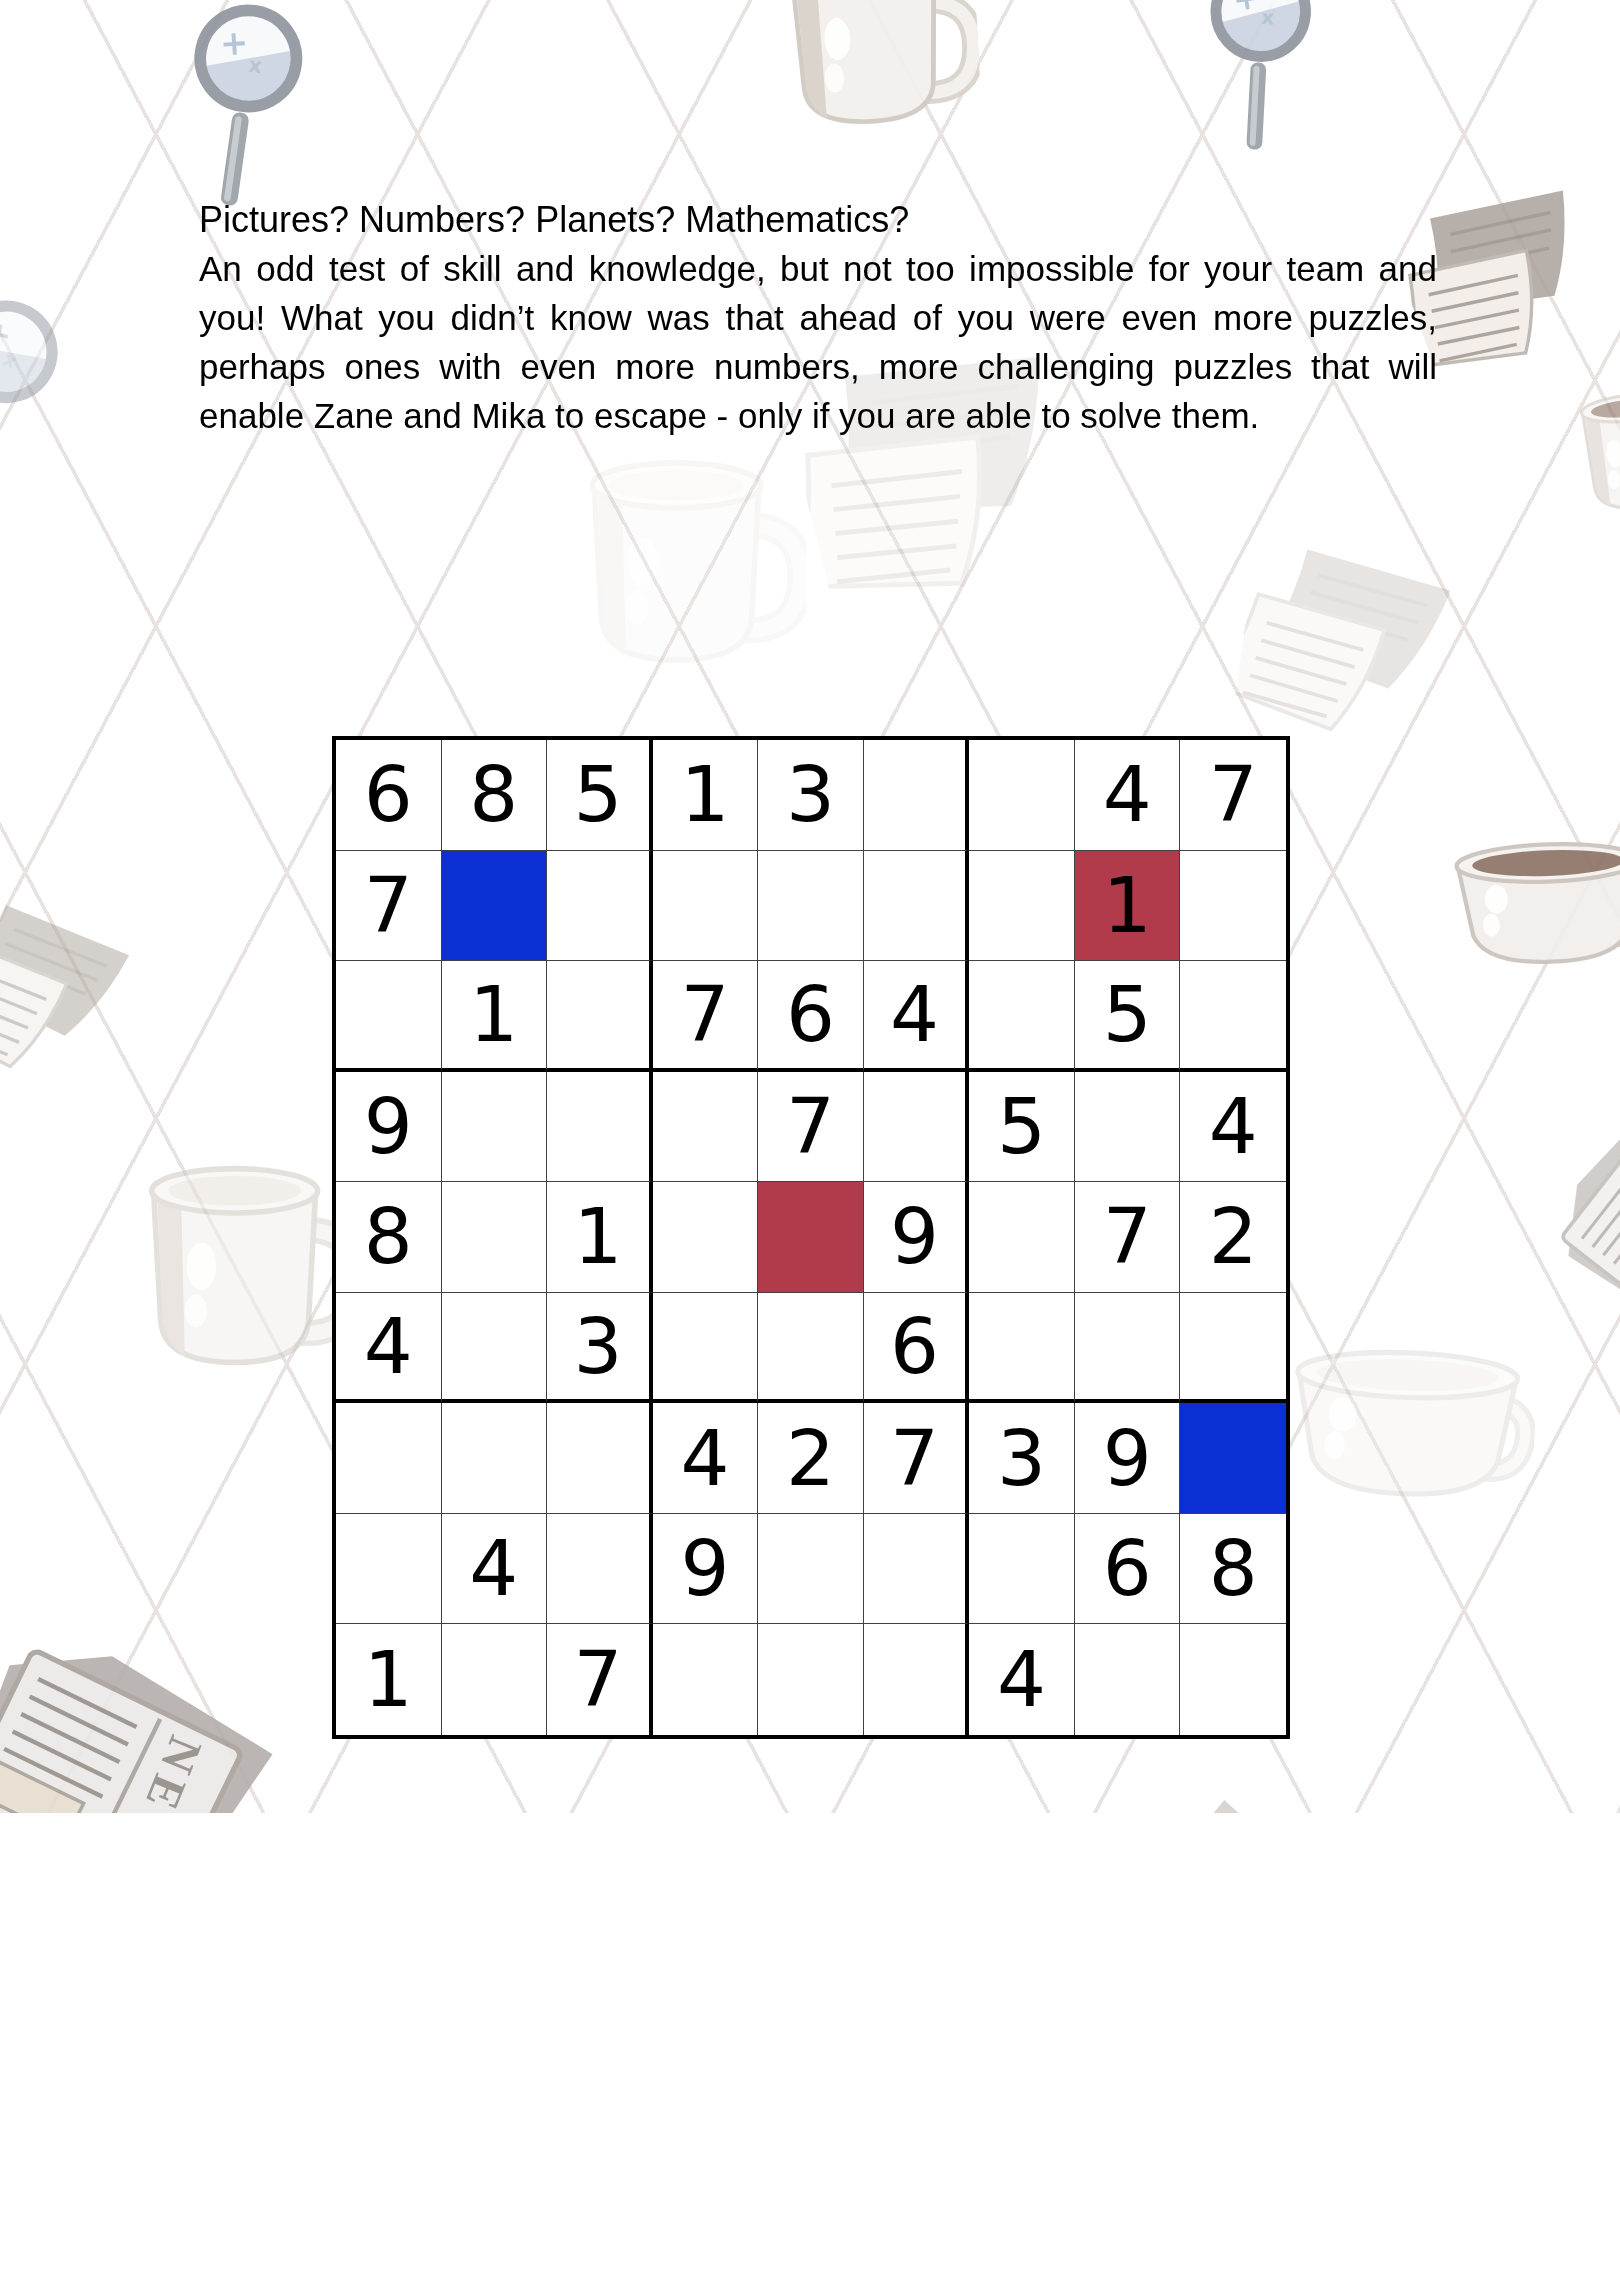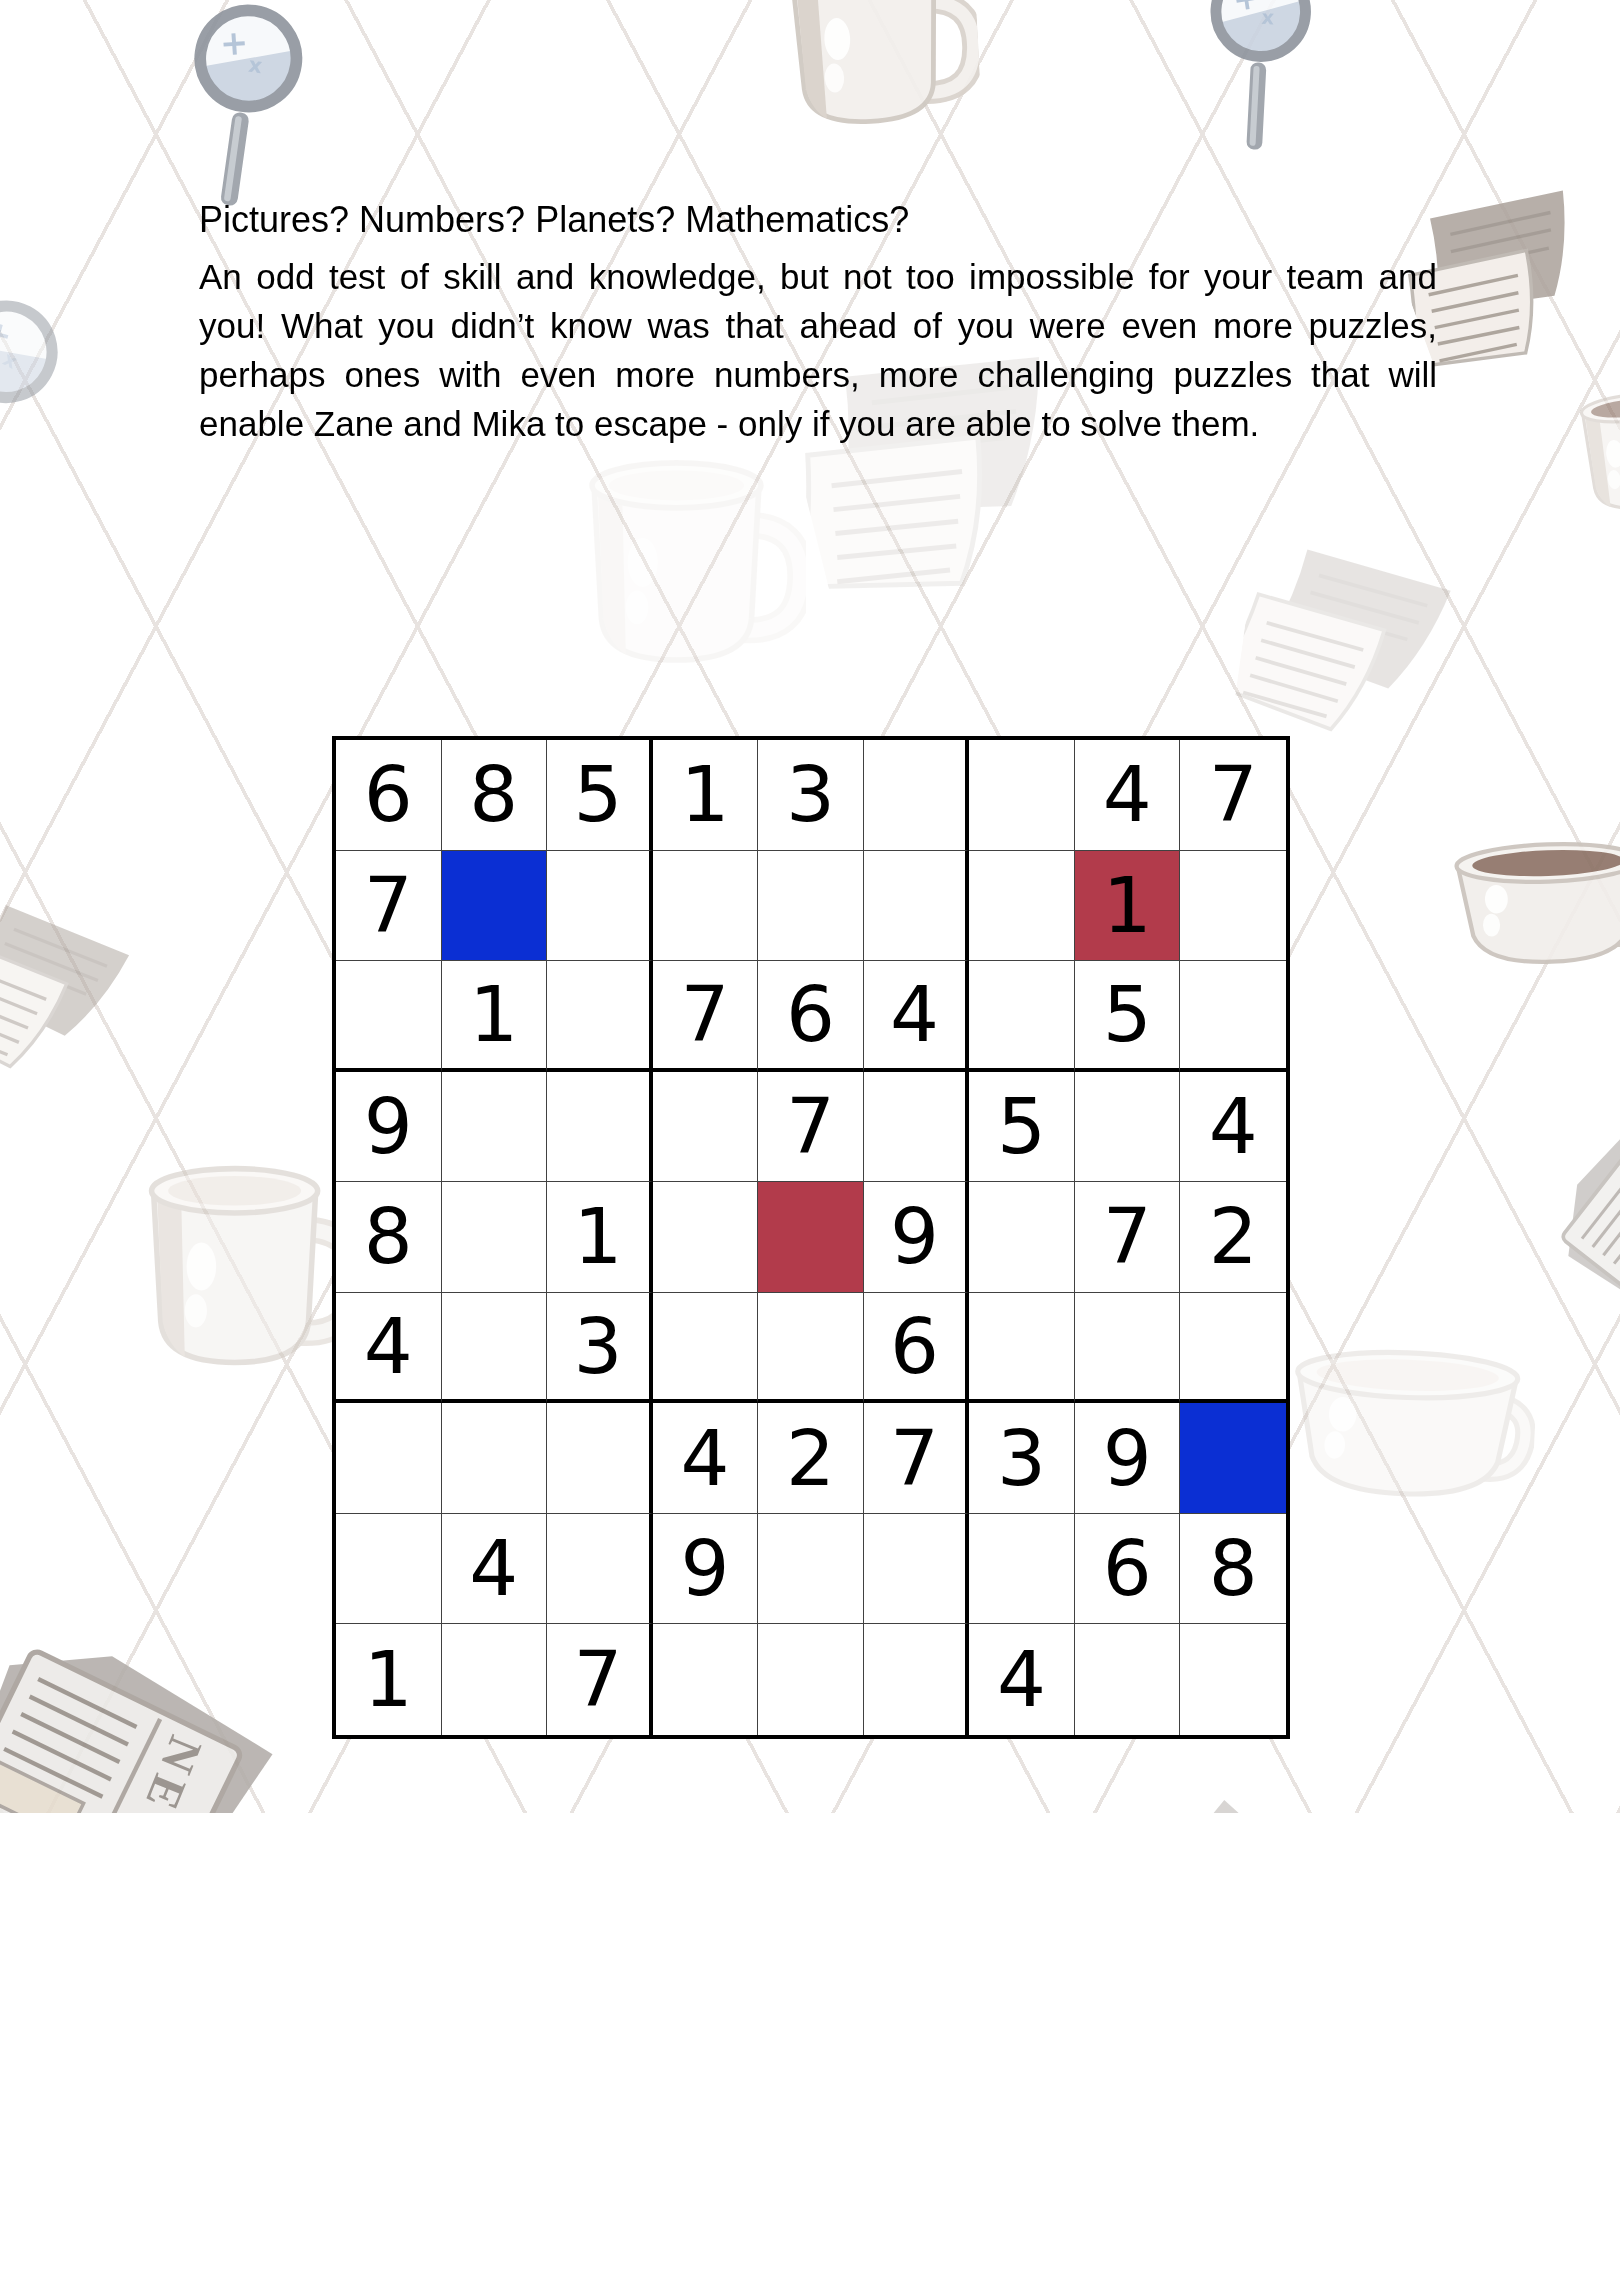--- a/index.html
+++ b/index.html
@@ -6,21 +6,21 @@
   #page{
     position:relative;width:1620px;height:1813px;overflow:hidden;background:#ffffff;
     font-family:"Liberation Sans",sans-serif;
     background-image:
       repeating-linear-gradient(62deg, var(--lattice,#e8e3e0) 0 3.6px, transparent 3.6px 231px),
       repeating-linear-gradient(-62deg, var(--lattice,#e8e3e0) 0 3.6px, transparent 3.6px 231px);
   }
   .decor{position:absolute;z-index:1;pointer-events:none;}
   #title{position:absolute;z-index:2;left:199px;top:199px;font-size:36px;line-height:1.15;color:#000;}
   .para{position:absolute;z-index:2;left:199px;width:1238px;font-size:35px;line-height:49px;text-align:justify;color:#000;}
-  #para1{top:252px;}
+  #para1{top:244px;}
   #para2{top:531px;}
   #sudoku{
     position:absolute;z-index:2;left:332px;top:736px;width:958px;height:1003px;
     background:#fff;border:4.5px solid #000;box-sizing:border-box;
     display:grid;grid-template-columns:repeat(9,1fr);grid-template-rows:repeat(9,1fr);
   }
   .cell{
     display:flex;align-items:center;justify-content:center;
     font-family:"DejaVu Sans",sans-serif;font-size:77px;line-height:1;color:#000;
     border-right:1.8px solid #414141;border-bottom:1.8px solid #414141;

